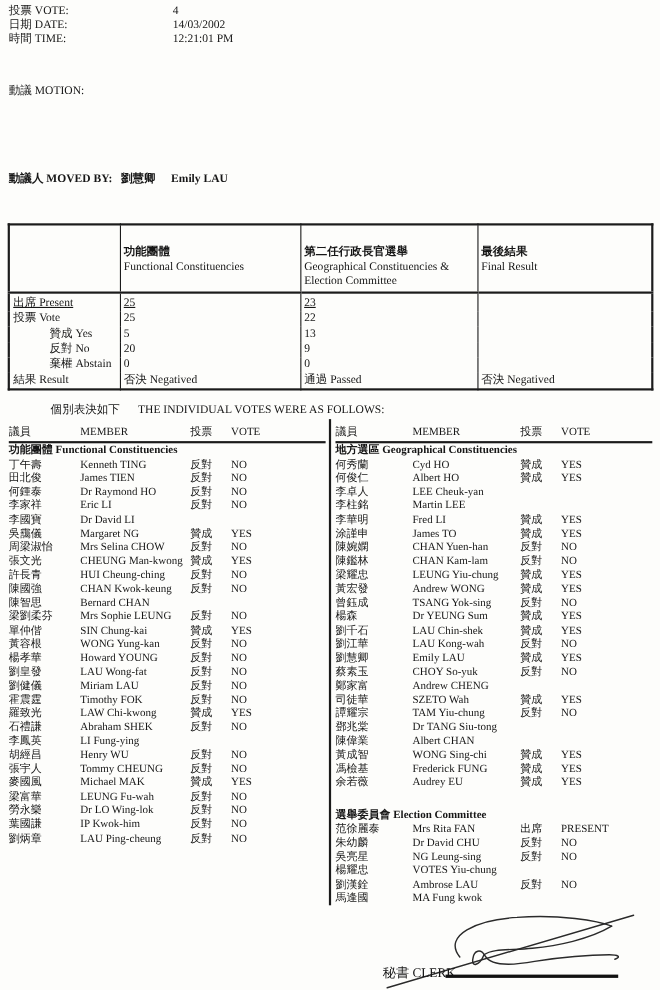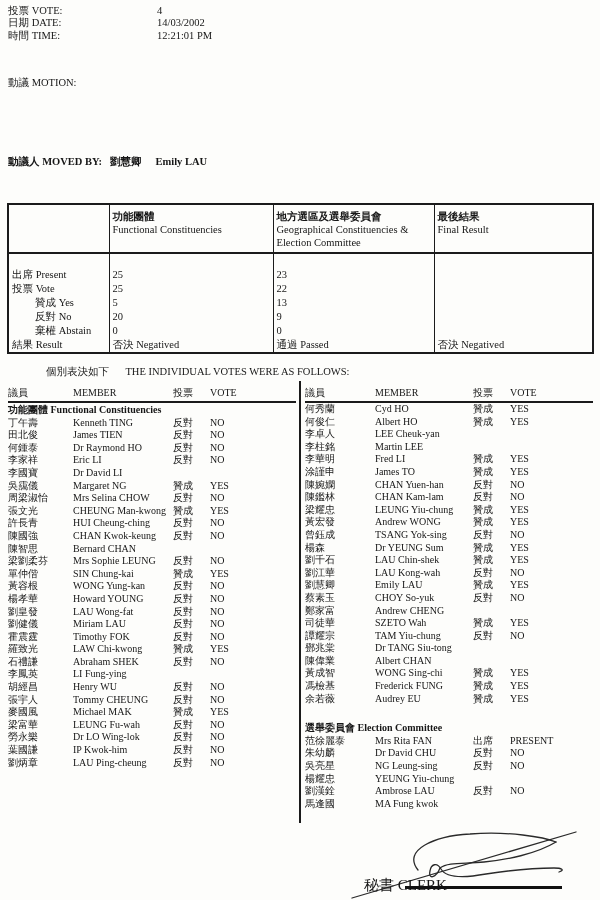--- a/index.html
+++ b/index.html
@@ -19,44 +19,44 @@
 
   .movedby{top:155px;left:8px;font-size:10.5px;display:grid;grid-template-columns:102px auto;font-weight:bold;}
   .movedby .zh{margin-right:14px;}
 
   
   table.summary{top:203px;left:7px;width:585px;border-collapse:collapse;table-layout:fixed;
     font-size:10.5px;line-height:13px;border:2px solid #1b1b1b;}
   table.summary th,table.summary td{border-left:1.5px solid #1b1b1b;padding:0 3px;vertical-align:top;
     text-align:left;font-weight:normal;overflow:hidden;}
   table.summary th:first-child,table.summary td:first-child{border-left:none;}
-  table.summary thead th{border-bottom:2px solid #1b1b1b;padding-top:5px;padding-bottom:2px;height:40px;}
+  table.summary thead th{border-bottom:2px solid #1b1b1b;padding-top:18px;padding-bottom:2px;height:40px;}
   table.summary thead .zh{font-weight:bold;display:block;}
   table.summary tbody td{height:14px;}
-  table.summary tbody tr:first-child td{padding-top:14px;}
-  td.lab.ind{padding-left:26px;}
+  table.summary tbody tr:first-child td{padding-top:2px;text-decoration:underline;}
+  td.lab.ind{padding-left:36px;}
 
   
   .indiv-title{top:365px;left:8px;font-size:10.5px;margin-left:38px;}
   .indiv-title .zh{display:inline-block;width:77px;}
 
   .half{top:386px;width:288px;font-size:10px;}
   .half-l{left:8px;}
   .half-r{left:305px;}
   .vhead{display:grid;line-height:13px;padding-bottom:2px;border-bottom:2.5px solid #1b1b1b;}
   .half-l .vhead,.half-l .mrow{grid-template-columns:65px 100px 37px auto;}
   .half-r .vhead,.half-r .mrow{grid-template-columns:70px 98px 37px auto;}
   .sec-h{font-weight:bold;line-height:12.6px;margin-top:1px;white-space:nowrap;}
   .mrow{display:grid;line-height:12.6px;height:12.6px;white-space:nowrap;}
   .ec-gap{height:16px;}
 
   .divider{left:299px;top:381px;width:2px;height:442px;background:#1b1b1b;}
 
   
-  .clerk-label{left:364px;top:876px;font-size:15px;}
+  .clerk-label{left:348px;top:876px;font-size:12px;}
   .clerk-line{left:405px;top:886px;width:157px;height:2.5px;background:#111;}
   .sig{left:338px;top:826px;}
   .sig path{fill:none;stroke:#2a2a2a;stroke-width:1.3;stroke-linecap:round;}
 </style>
 </head>
 <body>
 
 <div class="abs meta">
     <div class="row">
       <span class="lab">投票 VOTE:</span>
@@ -87,21 +87,21 @@
   <colgroup>
       <col style="width:101px">
       <col style="width:164px">
       <col style="width:161px">
       <col style="width:159px">
     </colgroup>
   <thead>
       <tr id="sum-head-row">
         <th></th>
         <th><span class="zh">功能團體</span><span class="en">Functional Constituencies</span></th>
-        <th><span class="zh">地方選區及選舉委員會</span><span class="en">Geographical Constituencies &amp; Election Committee</span></th>
+        <th><span class="zh">第二任行政長官選舉</span><span class="en">Geographical Constituencies &amp; Election Committee</span></th>
         <th><span class="zh">最後結果</span><span class="en">Final Result</span></th>
       </tr>
     </thead>
   <tbody id="sum-body">
       <tr>
         <td class="lab">出席 Present</td>
         <td class="val">25</td>
         <td class="val">23</td>
         <td class="val"></td>
       </tr>
@@ -326,20 +326,21 @@
 <div class="abs divider"></div>
 
 <div class="abs half half-r">
   <div class="vhead">
     <span>議員</span>
     <span>MEMBER</span>
     <span>投票</span>
     <span>VOTE</span>
   </div>
   <div class="body" id="right-body">
+      <div class="sec-h">地方選區 Geographical Constituencies</div>
       <div class="mrow">
         <span class="c1">何秀蘭</span>
         <span class="c2">Cyd HO</span>
         <span class="c3">贊成</span>
         <span class="c4">YES</span>
       </div>
       <div class="mrow">
         <span class="c1">何俊仁</span>
         <span class="c2">Albert HO</span>
         <span class="c3">贊成</span>
@@ -492,21 +493,21 @@
         <span class="c4">NO</span>
       </div>
       <div class="mrow">
         <span class="c1">吳亮星</span>
         <span class="c2">NG Leung-sing</span>
         <span class="c3">反對</span>
         <span class="c4">NO</span>
       </div>
       <div class="mrow">
         <span class="c1">楊耀忠</span>
-        <span class="c2">YEUNG Yiu-chung</span>
+        <span class="c2">VOTES Yiu-chung</span>
         <span class="c3"></span>
         <span class="c4"></span>
       </div>
       <div class="mrow">
         <span class="c1">劉漢銓</span>
         <span class="c2">Ambrose LAU</span>
         <span class="c3">反對</span>
         <span class="c4">NO</span>
       </div>
       <div class="mrow">

